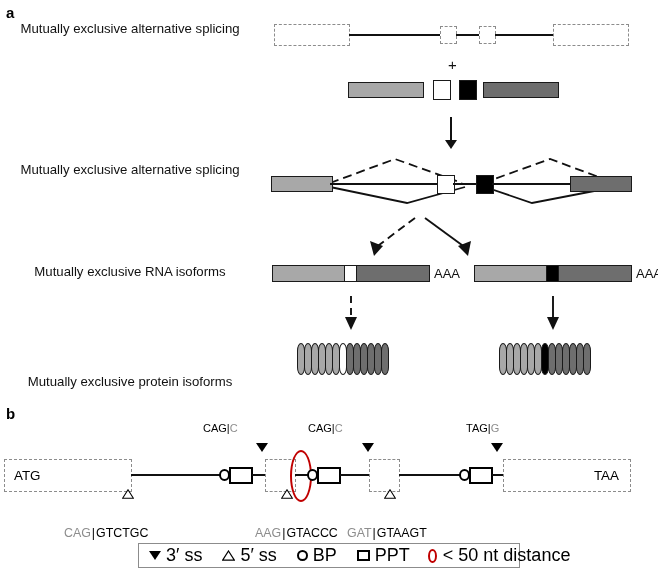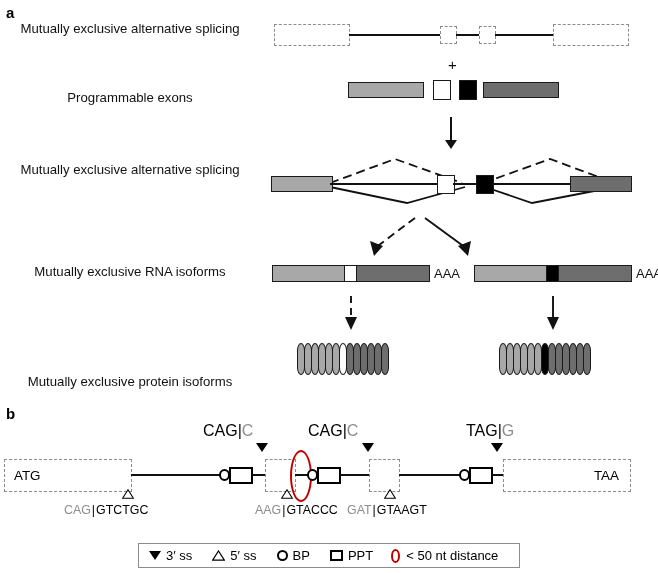--- a/index.html
+++ b/index.html
@@ -44,36 +44,36 @@
              border:2.4px solid #000;border-radius:50%;background:#fff;}
   .ppt-square{position:absolute;box-sizing:border-box;width:24px;height:17px;
               border:2.4px solid #000;background:#fff;}
   .tri-down{position:absolute;width:0;height:0;
             border-left:6px solid transparent;border-right:6px solid transparent;
             border-top:9px solid #000;}
   .tri-up-open{position:absolute;width:12px;height:10px;}
   .red-ellipse{position:absolute;box-sizing:border-box;border:2.6px solid #c00000;
                border-radius:50%;background:transparent;}
 
-  .seq{position:absolute;font-size:12.4px;white-space:nowrap;color:#000;}
+  .seq{position:absolute;font-size:12.4px;white-space:nowrap;color:#000;margin-top:23px;}
   .seq .ex{color:#8d8d8d;}
   .seq .bar{color:#000;padding:0 1px;}
   .seq .intr{color:#000;font-weight:normal;}
-  .seq-top{position:absolute;font-size:16px;white-space:nowrap;}
+  .seq-top{position:absolute;font-size:11px;white-space:nowrap;}
   .seq-top .intr{color:#000;}
   .seq-top .ex{color:#8d8d8d;}
 
   .codonbox{position:absolute;box-sizing:border-box;border:1.3px dashed #8c8c8c;background:#fff;
             font-size:13.4px;display:flex;align-items:center;}
   .codonbox span{display:block;}
 
   
   .legend{position:absolute;box-sizing:border-box;border:1px solid #8c8c8c;background:#fff;
           display:flex;align-items:center;}
-  .legend-item{display:flex;align-items:center;font-size:13px;color:#000;white-space:nowrap;}
+  .legend-item{display:flex;align-items:center;font-size:18px;color:#000;white-space:nowrap;}
   .lg-tri-filled{width:0;height:0;border-left:6px solid transparent;
                  border-right:6px solid transparent;border-top:9px solid #000;
                  margin-right:5px;}
   .lg-tri-open{margin-right:5px;}
   .lg-circle{box-sizing:border-box;width:11px;height:11px;border:2.6px solid #000;
              border-radius:50%;margin-right:5px;}
   .lg-square{box-sizing:border-box;width:13px;height:11px;border:2.6px solid #000;margin-right:5px;}
   .lg-ell{box-sizing:border-box;width:9px;height:14px;border:2.4px solid #c00000;
           border-radius:50%;margin-right:6px;}
 </style>
@@ -93,23 +93,20 @@
     <div class="line" style="left:349px;top:34px;width:92px;"></div>
     <div class="dashbox" style="left:440px;top:26px;width:17px;height:18px;"></div>
     <div class="line" style="left:456px;top:34px;width:24px;"></div>
     <div class="dashbox" style="left:479px;top:26px;width:17px;height:18px;"></div>
     <div class="line" style="left:495px;top:34px;width:59px;"></div>
     <div class="dashbox" style="left:553px;top:24px;width:76px;height:22px;"></div>
   </div>
 
   <div class="plus" style="left:448px;top:57px;">+</div>
 
-  <div class="row-label" style="left:4px;top:90px;width:252px;">
-    <div>Programmable exons</div>
-  </div>
 
   <div>
     <div class="exon light" style="left:348px;top:82px;width:76px;height:16px;"></div>
     <div class="exon white" style="left:433px;top:80px;width:18px;height:20px;"></div>
     <div class="exon black" style="left:459px;top:80px;width:18px;height:20px;"></div>
     <div class="exon dark" style="left:483px;top:82px;width:76px;height:16px;"></div>
   </div>
 
   <div>
     <div class="vline" style="left:450px;top:117px;height:26px;"></div>

